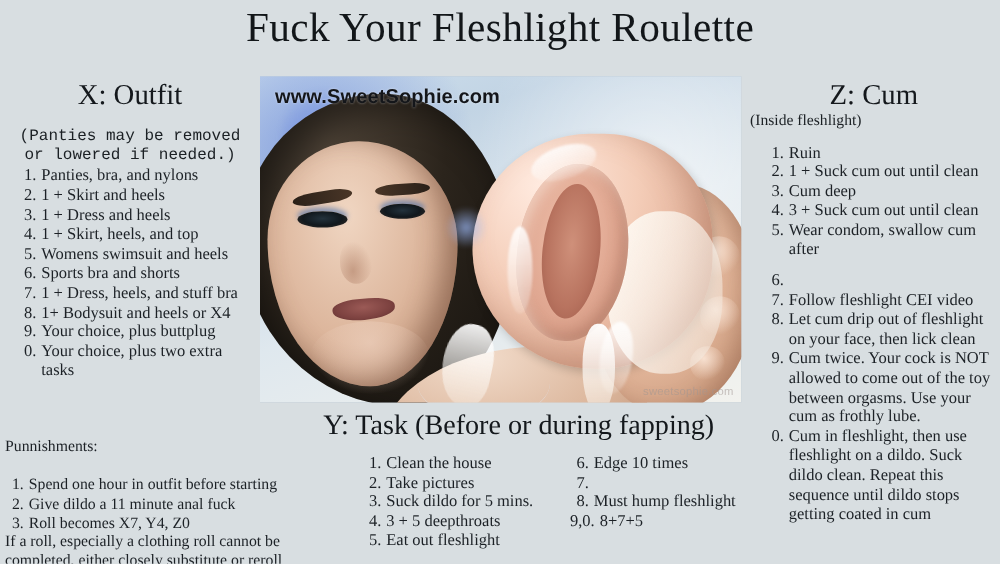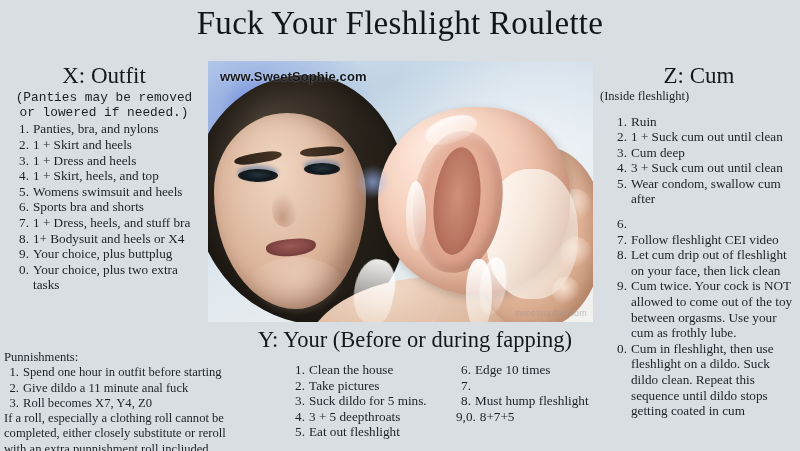--- a/index.html
+++ b/index.html
@@ -54,21 +54,21 @@
     padding-right:4px;
     white-space:nowrap;
   }
   .rl li .txt{flex:1 1 auto;}
 
   
   #x-col{
     position:absolute;
     left:4px;top:62px;width:200px;
   }
-  #x-col .col-head{margin-bottom:1px;}
+  #x-col .col-head{margin-bottom:12px;}
   #x-col .paren{
     font-size:12.8px;
     line-height:15.2px;
     text-align:center;
     margin-bottom:1px;
     font-family:Liberation Mono, monospace;
   }
   #x-col .rl{margin-left:10px;}
 
   
@@ -240,21 +240,21 @@
     filter:blur(1.5px);
   }
   #photo .necklace{
     position:absolute;left:126px;top:216px;width:106px;height:58px;
     border-bottom:1.3px solid rgba(225,225,230,0.8);
     border-radius:0 0 60% 60%;
   }
   #photo .wm-top{
     position:absolute;left:12px;top:8px;
     font-family:"Liberation Sans", sans-serif;
-    font-size:13px;
+    font-size:16px;
     font-weight:600;
     color:#14161a;
     letter-spacing:0.1px;
     text-shadow:0 0 2px rgba(255,255,255,0.5);
   }
   #photo .wm-bot{
     position:absolute;right:6px;bottom:4px;
     font-family:"Liberation Sans", sans-serif;
     font-size:9px;
     color:rgba(160,150,145,0.55);
@@ -280,21 +280,21 @@
   #y-lists .rl li{line-height:15.5px;}
 
   
   #pun{
     position:absolute;
     left:4px;top:350px;width:230px;
     font-size:12.6px;
     line-height:15.3px;
     color:#1c2126;
   }
-  #pun .ptitle{margin-bottom:0px;}
+  #pun .ptitle{margin-bottom:15px;}
   #pun .rl li{font-size:12.6px;line-height:15.3px;}
   #pun .pnote{margin-top:0px;}
 </style>
 </head>
 <body>
 
 <div id="sheet">
 
   <div class="title">Fuck Your Fleshlight Roulette</div>
 
@@ -419,21 +419,21 @@
           <span class="num">9.</span>
           <span class="txt">Cum twice. Your cock is NOT allowed to come out of the toy between orgasms. Use your cum as frothly lube.</span>
         </li>
         <li>
           <span class="num">0.</span>
           <span class="txt">Cum in fleshlight, then use fleshlight on a dildo. Suck dildo clean. Repeat this sequence until dildo stops getting coated in cum</span>
         </li>
       </ul>
   </div>
 
-  <div id="y-head">Y: Your  (Before or during fapping)</div>
+  <div id="y-head">Y: Task  (Before or during fapping)</div>
   <div id="y-lists">
     <div class="ycol">
       <ul class="rl" id="y-list-left">
           <li>
             <span class="num">1.</span>
             <span class="txt">Clean the house</span>
           </li>
           <li>
             <span class="num">2.</span>
             <span class="txt">Take pictures</span>

